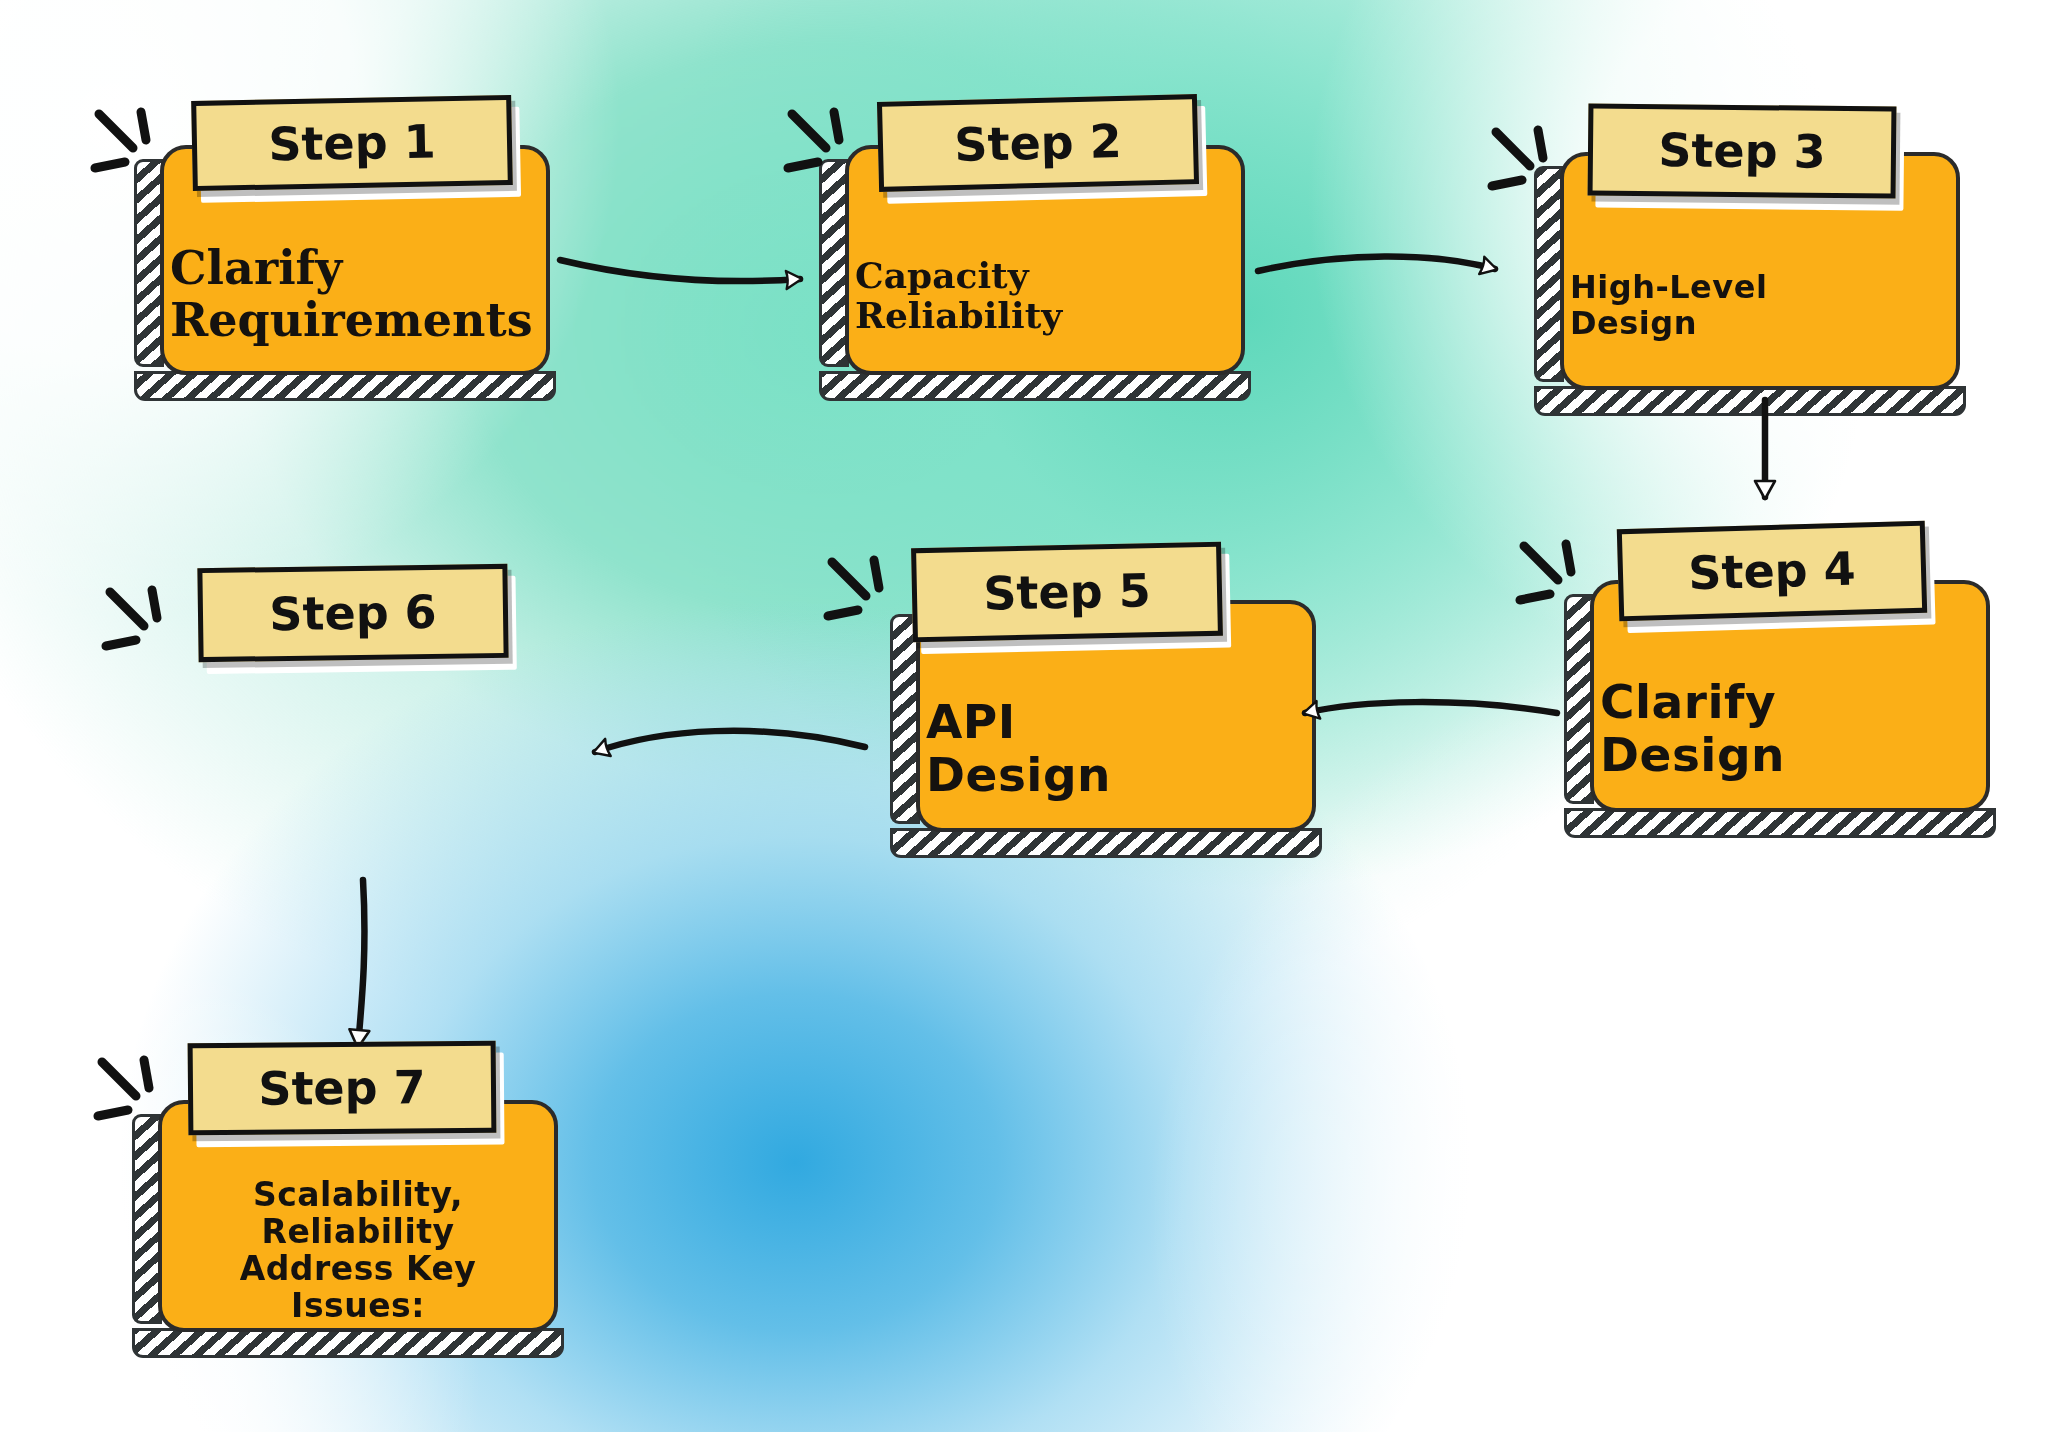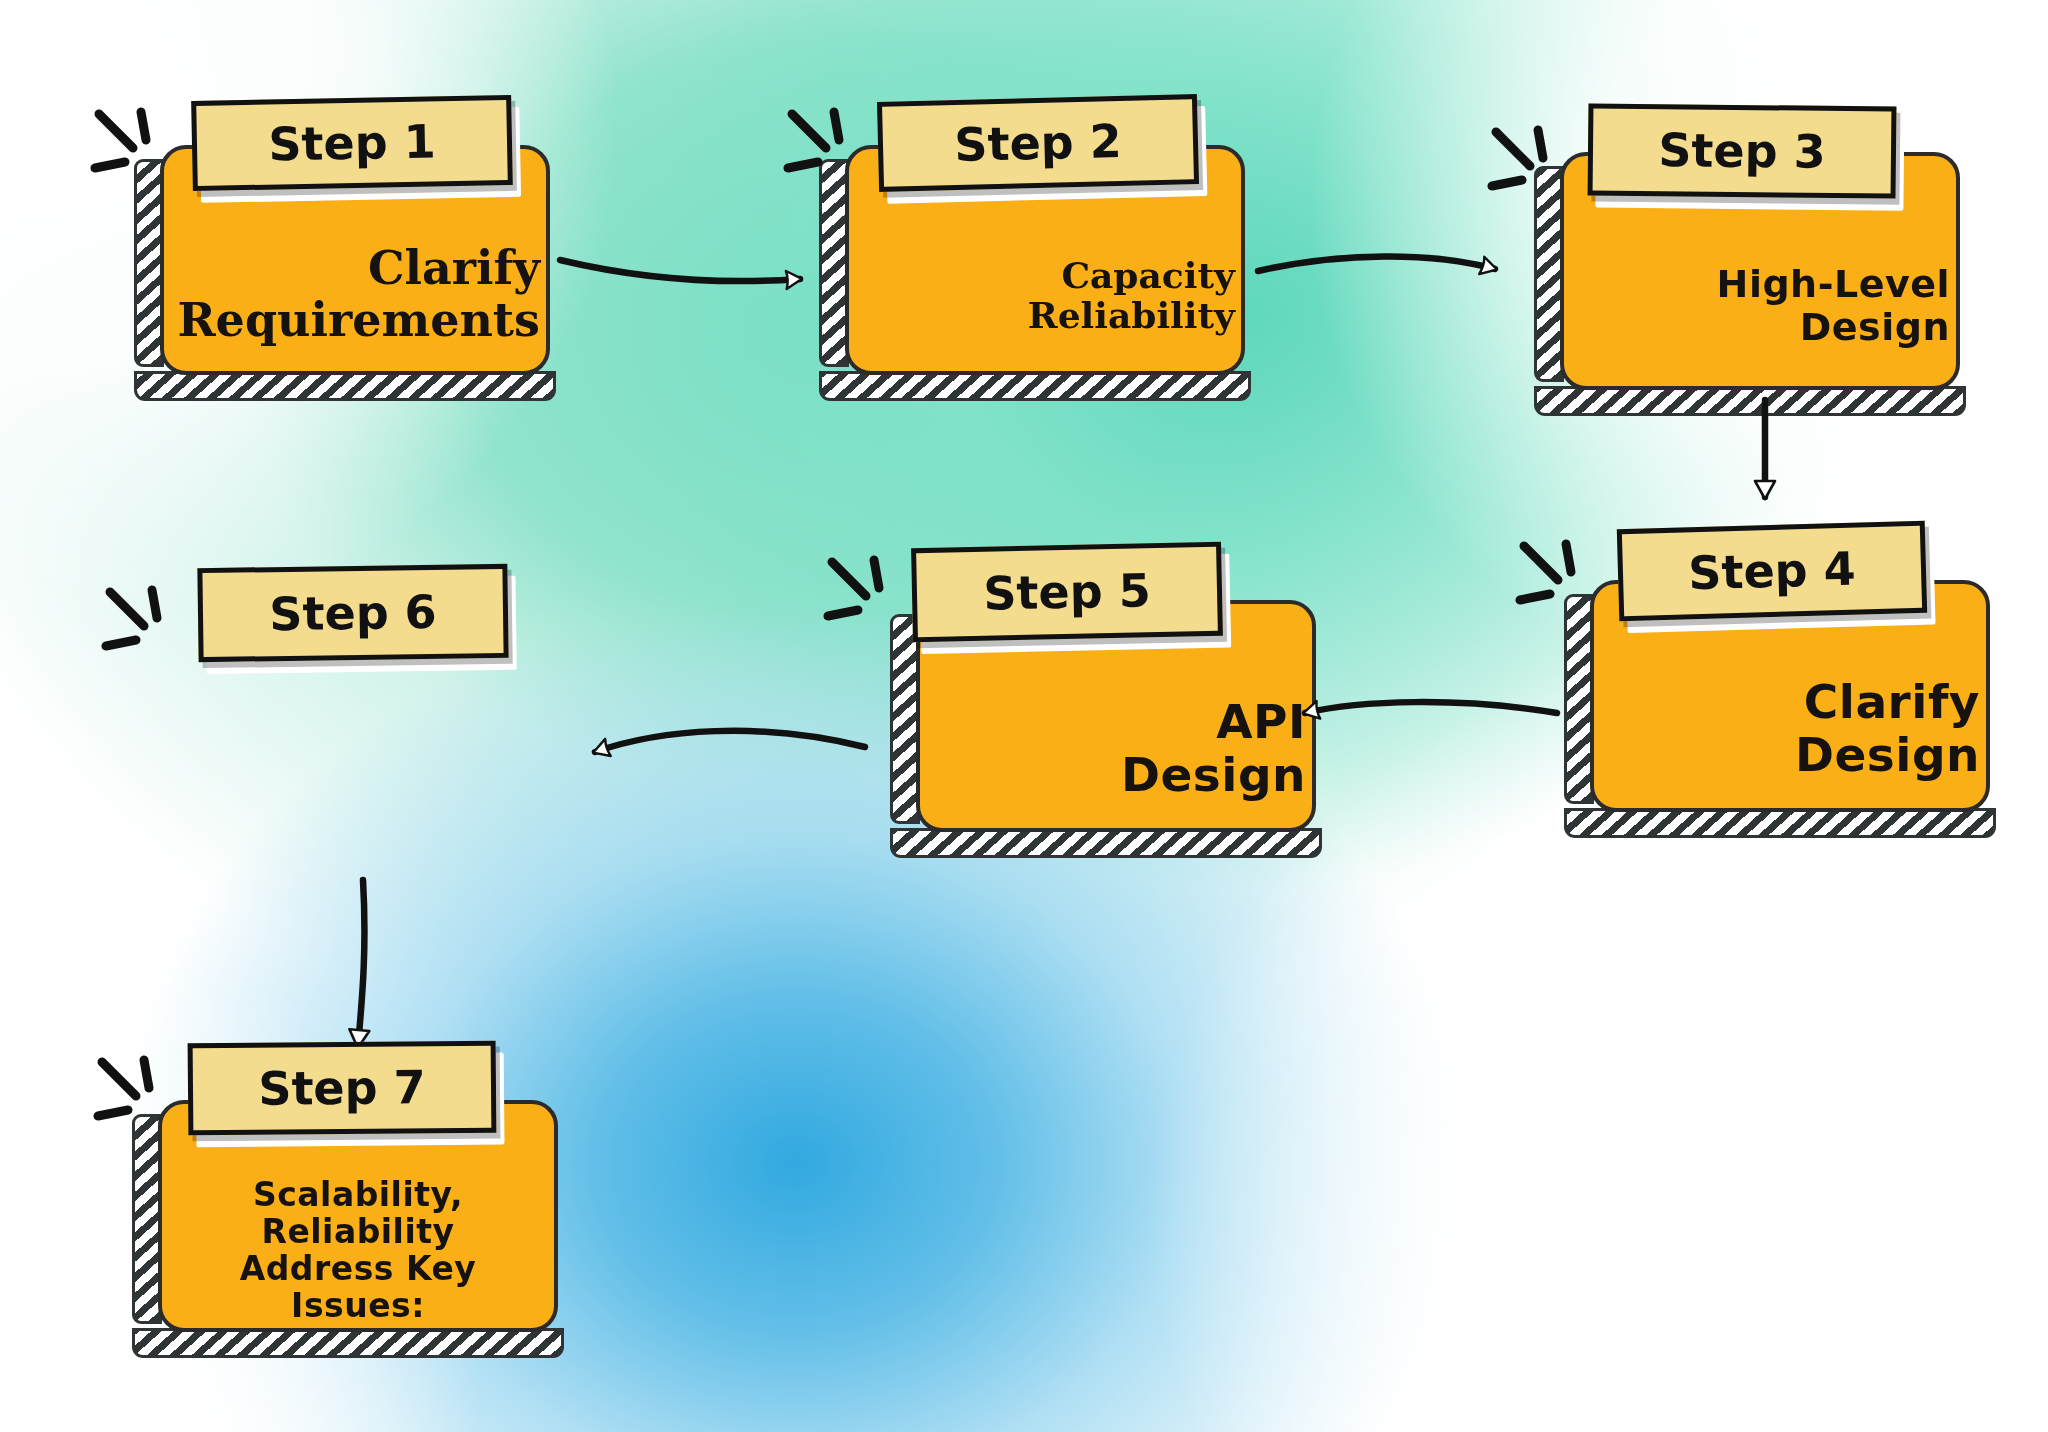--- a/index.html
+++ b/index.html
@@ -69,21 +69,21 @@
     background:
       repeating-linear-gradient(-42deg,
         #2f3436 0px,#2f3436 7px,
         #ffffff 7px,#ffffff 15px);
     border:3px solid #2f3436;
     border-radius:0 0 11px 11px;
     box-sizing:border-box;
   }
   .node-text{
     position:absolute;left:0;right:0;bottom:0;
-    display:flex;flex-direction:column;align-items:flex-end;justify-content:center;
+    display:flex;flex-direction:column;align-items:flex-start;justify-content:center;
     color:#15120f;text-align:center;line-height:1.12;
     z-index:5;
     padding:0 10px;box-sizing:border-box;
     pointer-events:none;
   }
   .node-text .ln{display:block;}
   .f-round{font-family:"DejaVu Sans", sans-serif;font-weight:bold;letter-spacing:.5px;}
   .f-serif{font-family:"DejaVu Serif", serif;font-weight:bold;letter-spacing:0px;}
 
   
@@ -209,21 +209,21 @@
       <line x1="14" y1="14" x2="48" y2="48"></line>
       <line x1="56" y1="12" x2="61" y2="40"></line>
       <line x1="10" y1="68" x2="40" y2="62"></line>
     </g>
   </svg>
 
   <div class="node" style="left:1560px;top:152px;width:400px;height:238px;">
     <div class="spine"></div>
     <div class="shelf"></div>
     <div class="node-body"></div>
-    <div class="node-text f-round" style="height:168px;font-size:38px;">
+    <div class="node-text f-round" style="height:168px;font-size:32px;">
       <span class="ln">High-Level</span>
       <span class="ln">Design</span>
     </div>
   </div>
   <div class="plaque" style="left:1588px;top:105px;width:308px;height:92px;transform:rotate(0.6deg);">
     <div class="paper"></div>
     <div class="card">
       <span style="font-size:46px;">Step 3</span>
     </div>
   </div>

